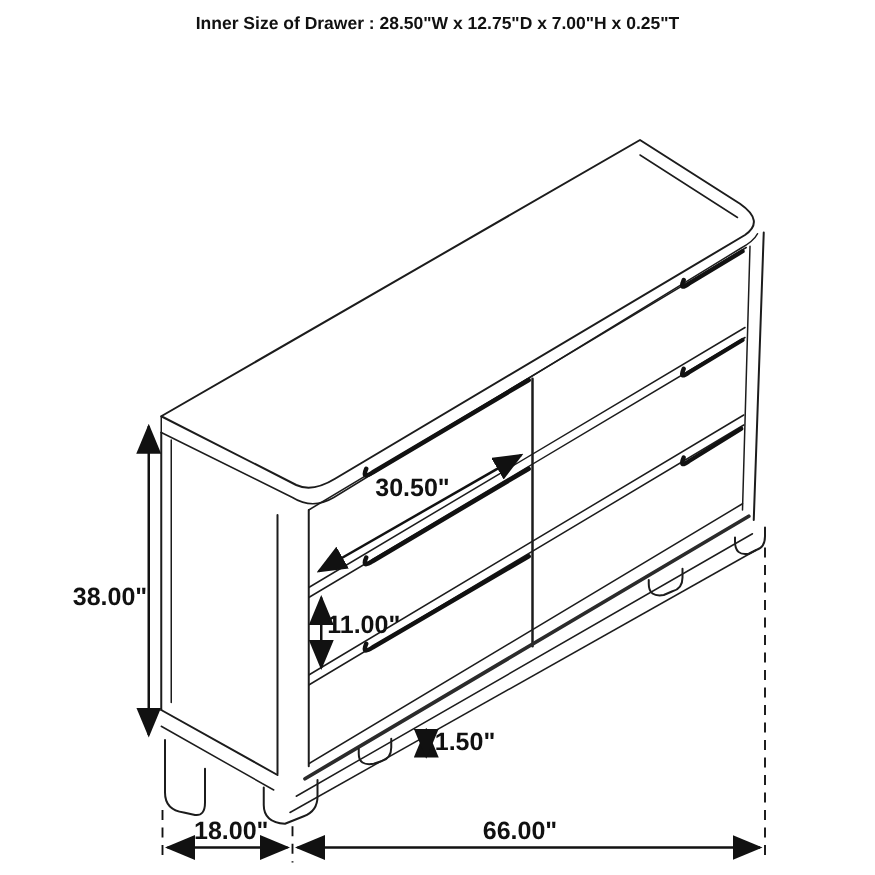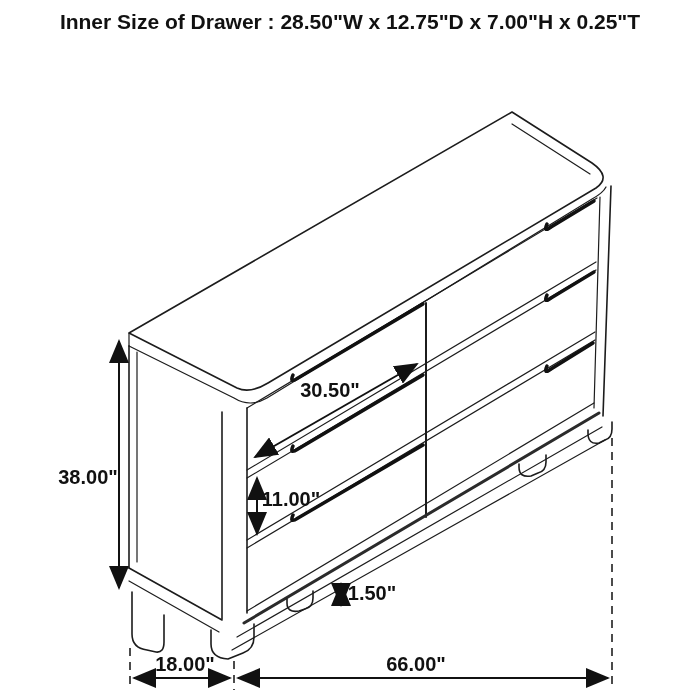--- a/index.html
+++ b/index.html
@@ -7,21 +7,21 @@
     position:relative;
     width:700px;height:700px;
     background:#ffffff;
     font-family:"Liberation Sans", sans-serif;
     overflow:hidden;
   }
   .title{
     position:absolute;
     top:10px;left:0;width:700px;
     text-align:center;
-    font-size:21px;
+    font-size:14px;
     font-weight:bold;
     color:#111111;
     letter-spacing:0px;
   }
   svg{position:absolute;top:0;left:0;}
   svg *{vector-effect:none;}
   .ln{stroke:#1c1c1c;stroke-width:1.6;fill:none;stroke-linecap:round;stroke-linejoin:round;}
   .thin{stroke:#1c1c1c;stroke-width:1.2;fill:none;stroke-linecap:round;}
   .thick{stroke:#2b2b2b;stroke-width:3;fill:none;stroke-linecap:round;}
   .groove{stroke:#111111;stroke-width:3.5;fill:none;stroke-linecap:round;stroke-linejoin:round;}

